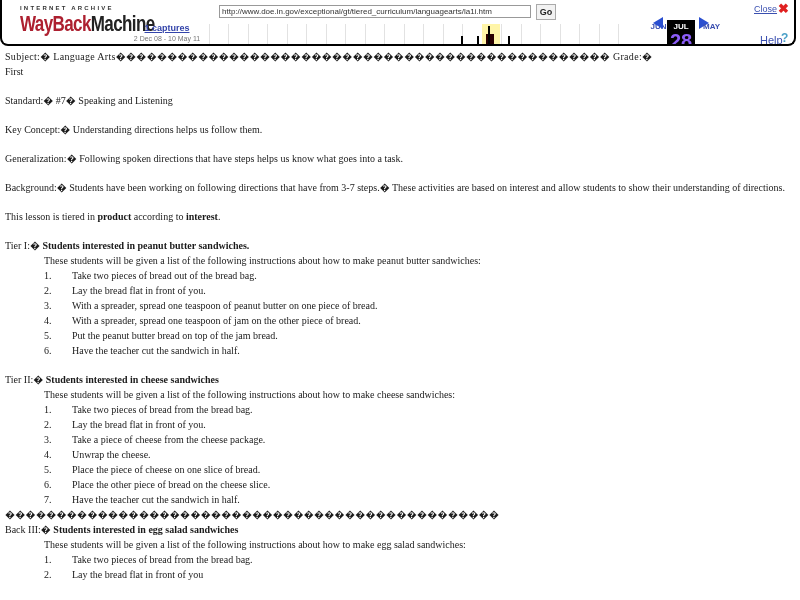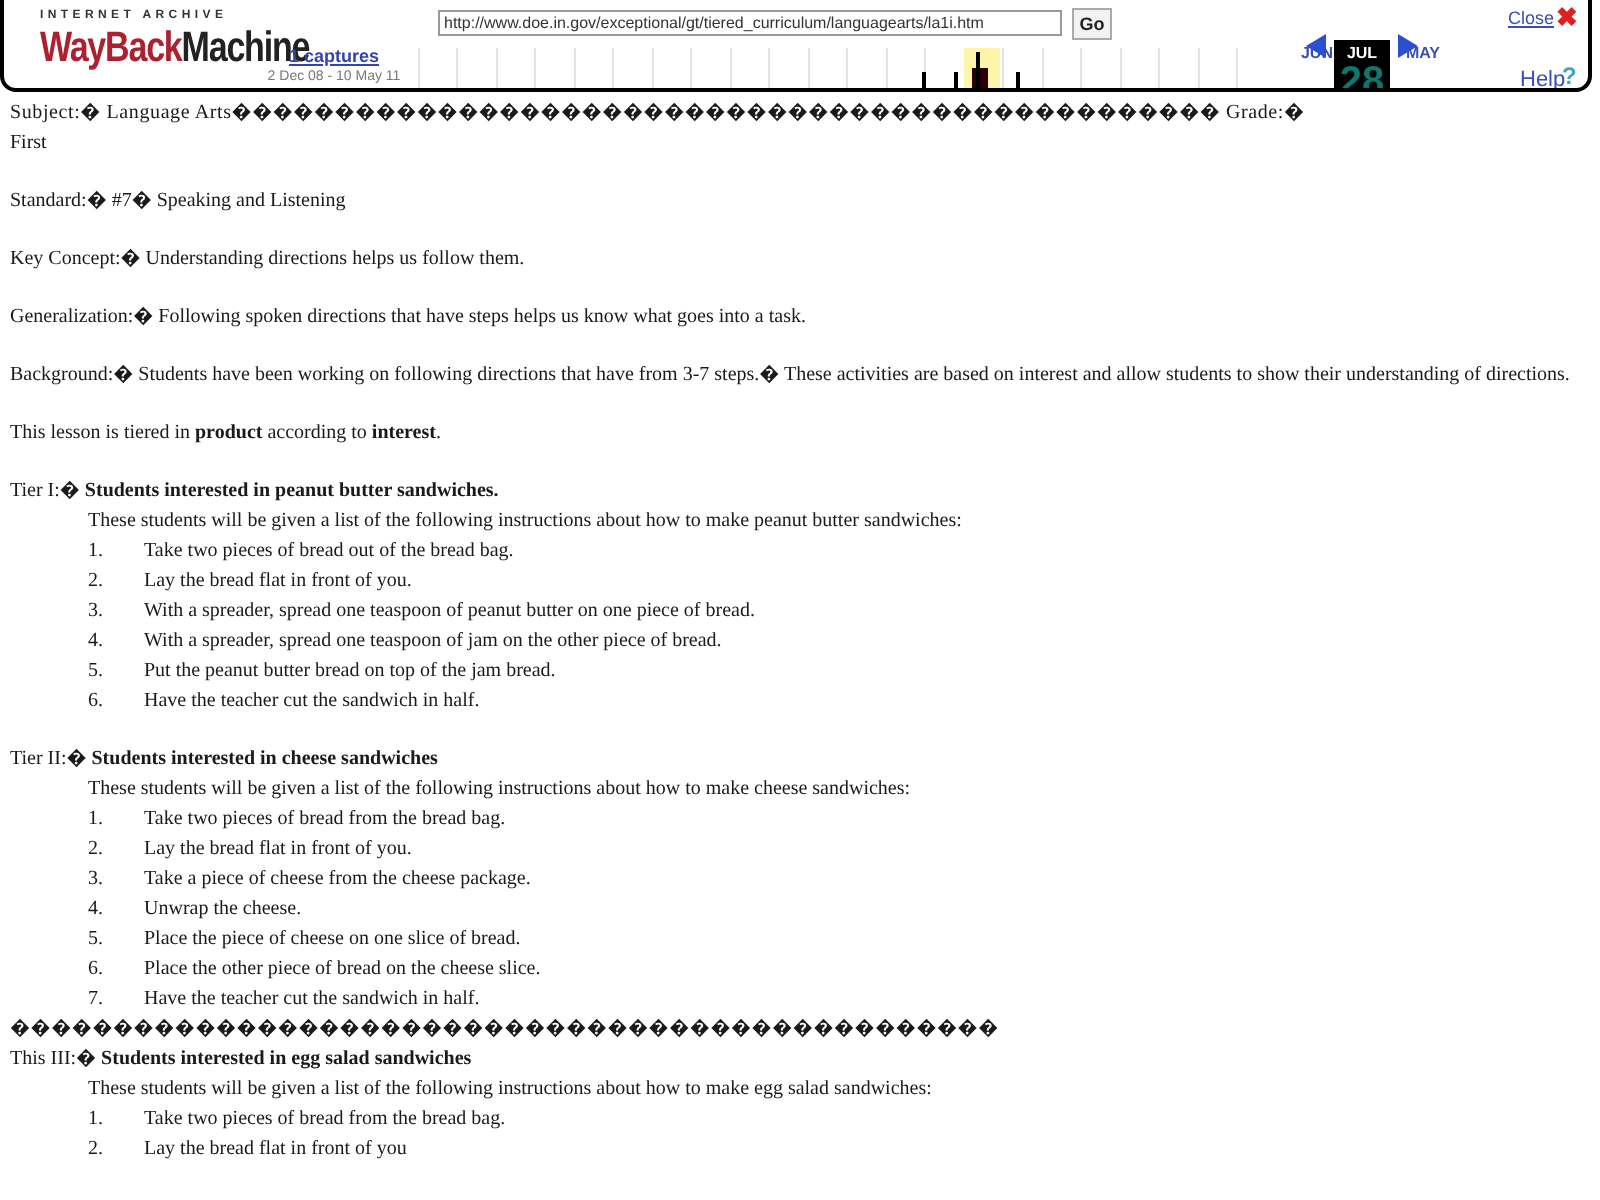--- a/index.html
+++ b/index.html
@@ -33,21 +33,21 @@
   .wb-hist .cap { position:absolute; bottom:0; background:#000; }
 
   .wb-cal { position:absolute; left:640px; top:0; width:100px; height:46px; font-family:"Liberation Sans", sans-serif; }
   .wb-col { position:absolute; top:0; width:33px; height:46px; text-align:center;margin-top:20px; }
   .wb-col.prev { left:0; }
   .wb-col.cur { left:25px; background:#000; width:28px; }
   .wb-col.next { left:53px; }
   .wb-mon { display:block; font-size:8px; font-weight:bold; margin-top:2px; }
   .wb-col.prev .wb-mon, .wb-col.next .wb-mon { color:#3a4fb0; }
   .wb-col.cur .wb-mon { color:#fff; }
-  .wb-day { display:block; font-size:20px; font-weight:bold; color:#0f766e; line-height:20px; }
+  .wb-day { display:block; font-size:20px; font-weight:bold; color:#8b5cf6; line-height:20px; }
   .wb-yr { display:block; font-size:7px; font-weight:bold; margin-top:0px; }
   .wb-col.prev .wb-yr { color:#3a4fb0; position:absolute; bottom:3px; width:100%; }
   .wb-col.cur .wb-yr { color:#ffe84a; }
   .wb-col.next .wb-yr { color:#bbb; position:absolute; bottom:3px; width:100%; font-weight:normal; }
   .wb-arrow { position:absolute; top:17px; width:0; height:0; border-top:6px solid transparent; border-bottom:6px solid transparent; }
   .wb-arrow.left { left:11px; border-right:10px solid #2a4fd0; }
   .wb-arrow.right { left:57px; border-left:10px solid #2a4fd0; }
 
   .wb-close { position:absolute; left:752px; top:4px; font-family:"Liberation Sans", sans-serif; font-size:9px; color:#3a4fb0; text-decoration:underline; }
   .wb-close-x { position:absolute; left:776px; top:1px; font-family:"Liberation Sans", sans-serif; font-size:13px; font-weight:bold; color:#e02020; }
@@ -170,19 +170,19 @@
     <li><span class="num">1.</span><span>Take two pieces of bread from the bread bag.</span></li>
     <li><span class="num">2.</span><span>Lay the bread flat in front of you.</span></li>
     <li><span class="num">3.</span><span>Take a piece of cheese from the cheese package.</span></li>
     <li><span class="num">4.</span><span>Unwrap the cheese.</span></li>
     <li><span class="num">5.</span><span>Place the piece of cheese on one slice of bread.</span></li>
     <li><span class="num">6.</span><span>Place the other piece of bread on the cheese slice.</span></li>
     <li><span class="num">7.</span><span>Have the teacher cut the sandwich in half.</span></li>
   </ul>
   <p class="sep">������������������������������������������������</p>
 
-  <p class="tier-head"><span>This III:�</span><b> Students interested in egg salad sandwiches</b></p>
+  <p class="tier-head"><span>Back III:�</span><b> Students interested in egg salad sandwiches</b></p>
   <p class="tier-intro">These students will be given a list of the following instructions about how to make egg salad sandwiches:</p>
   <ul class="steps">
     <li><span class="num">1.</span><span>Take two pieces of bread from the bread bag.</span></li>
     <li><span class="num">2.</span><span>Lay the bread flat in front of you</span></li>
   </ul>
 </div>
 
 </body></html>

